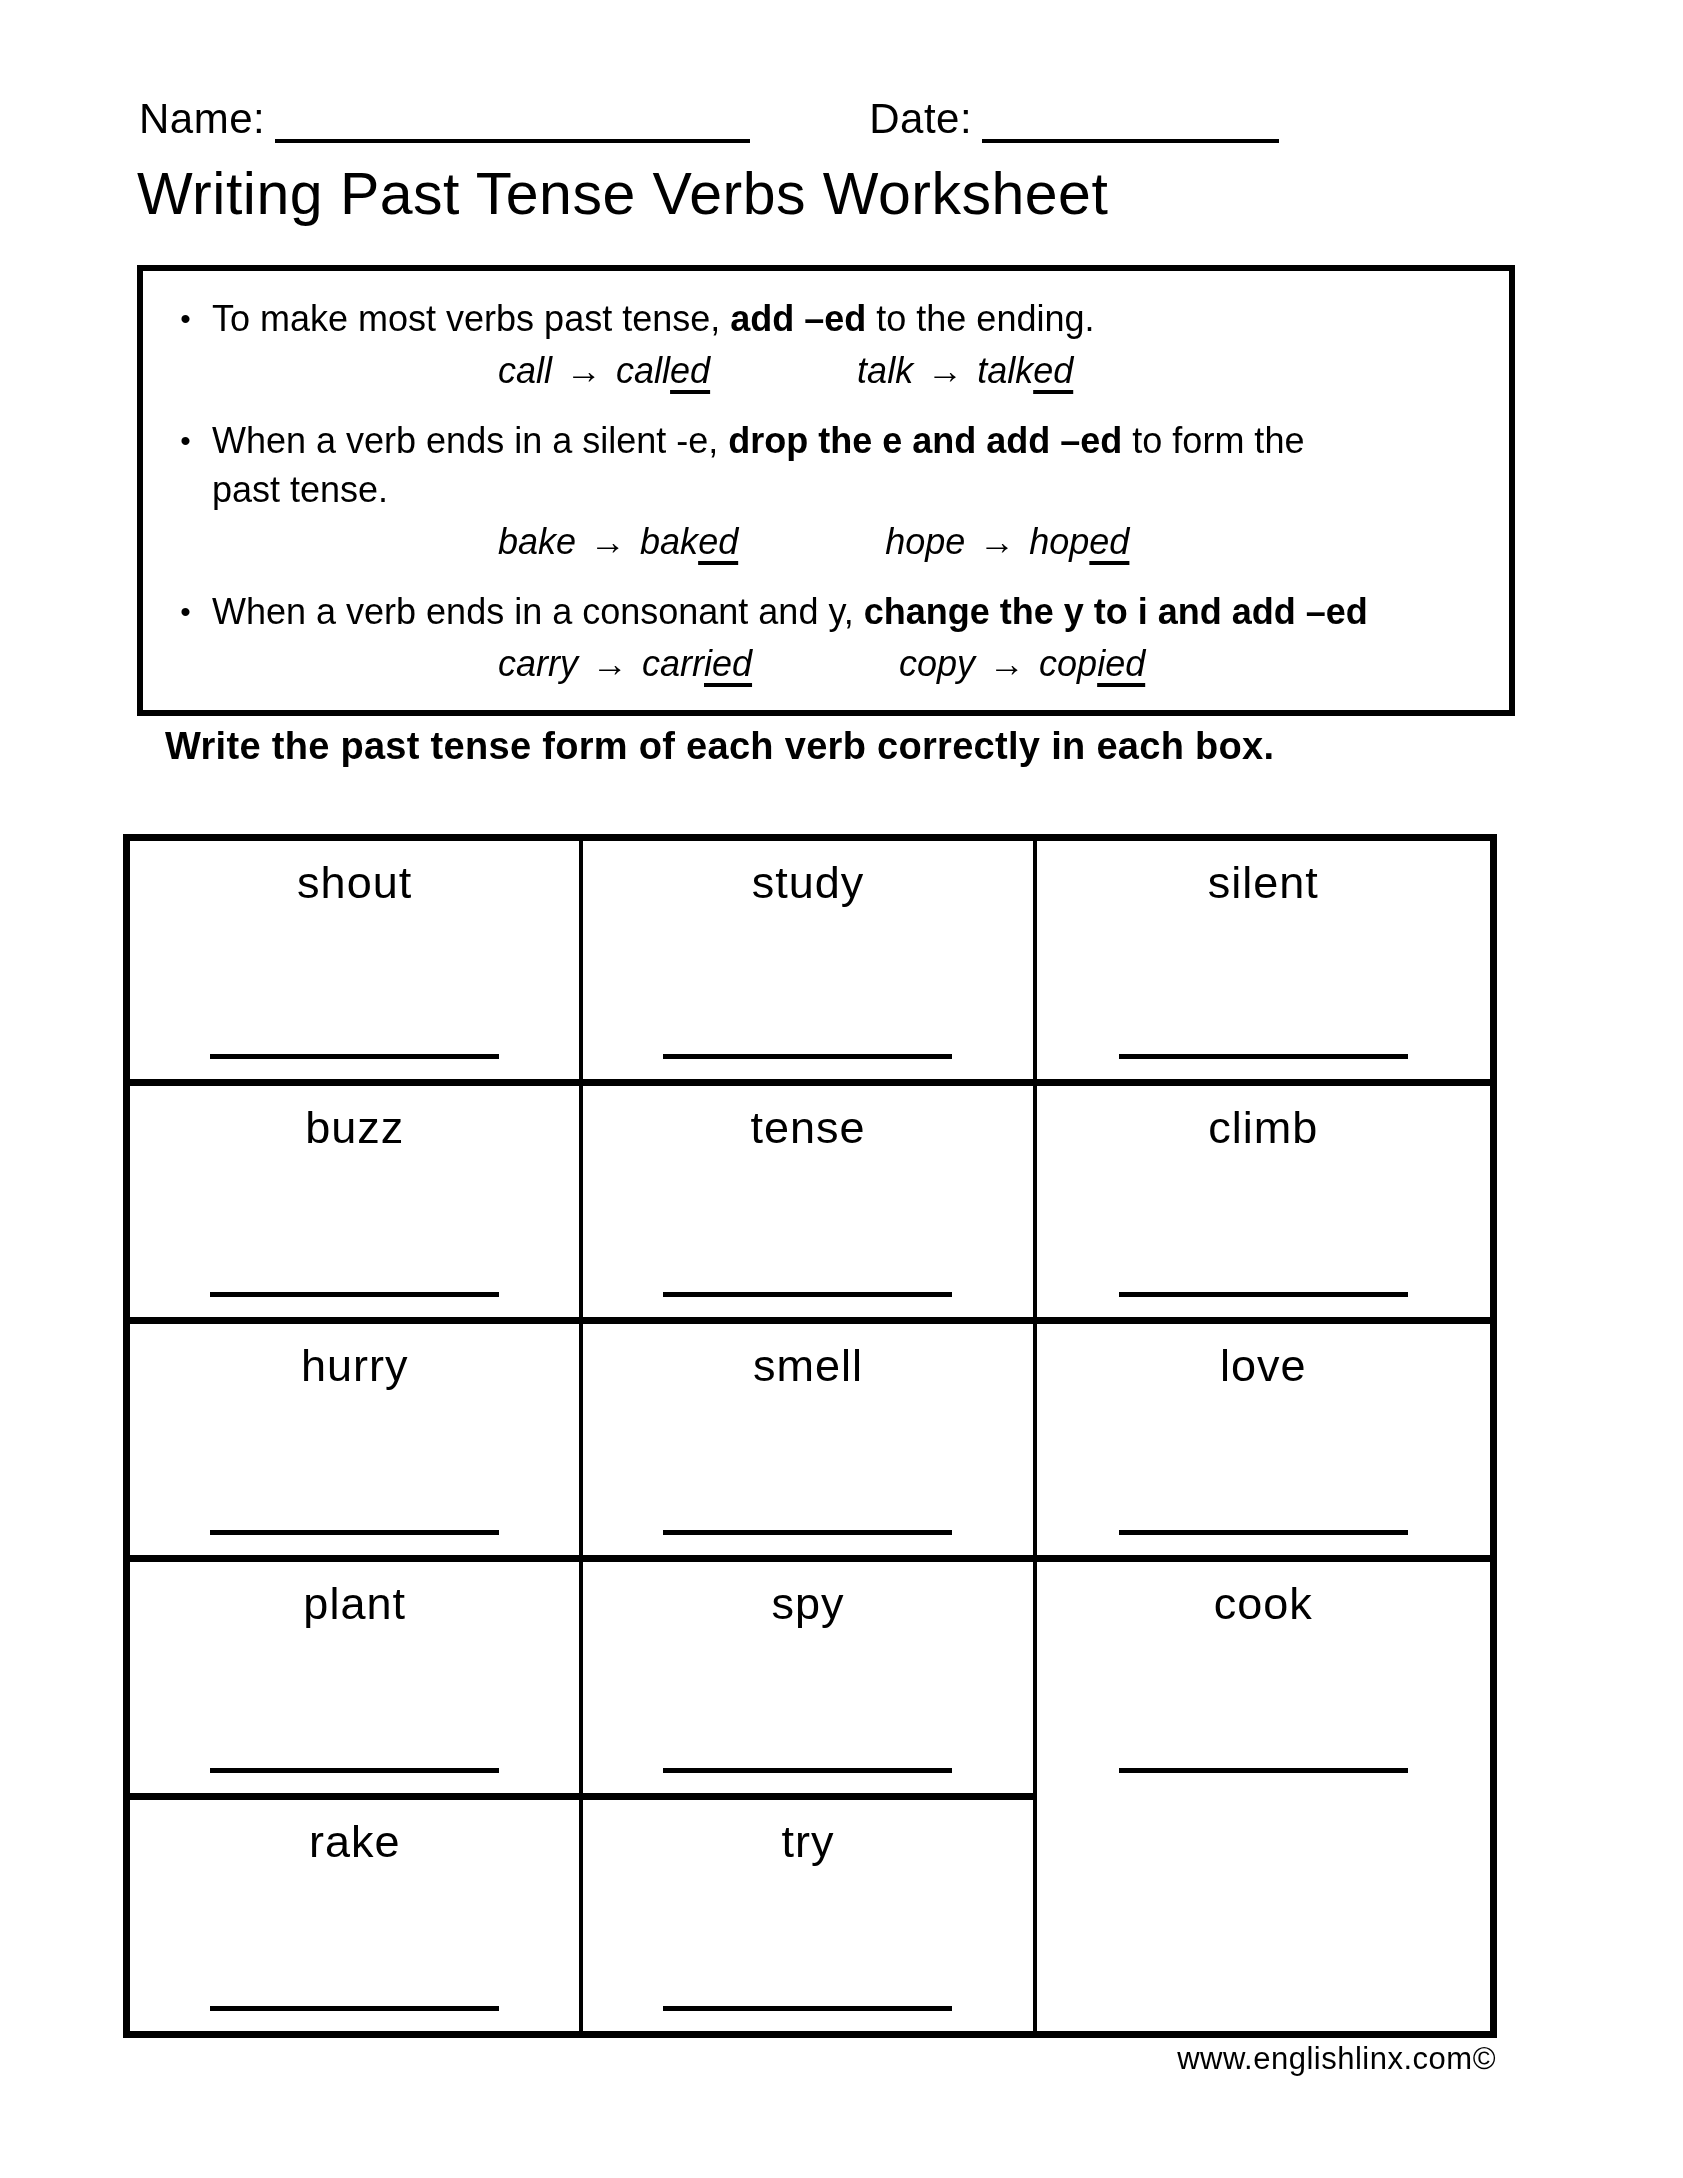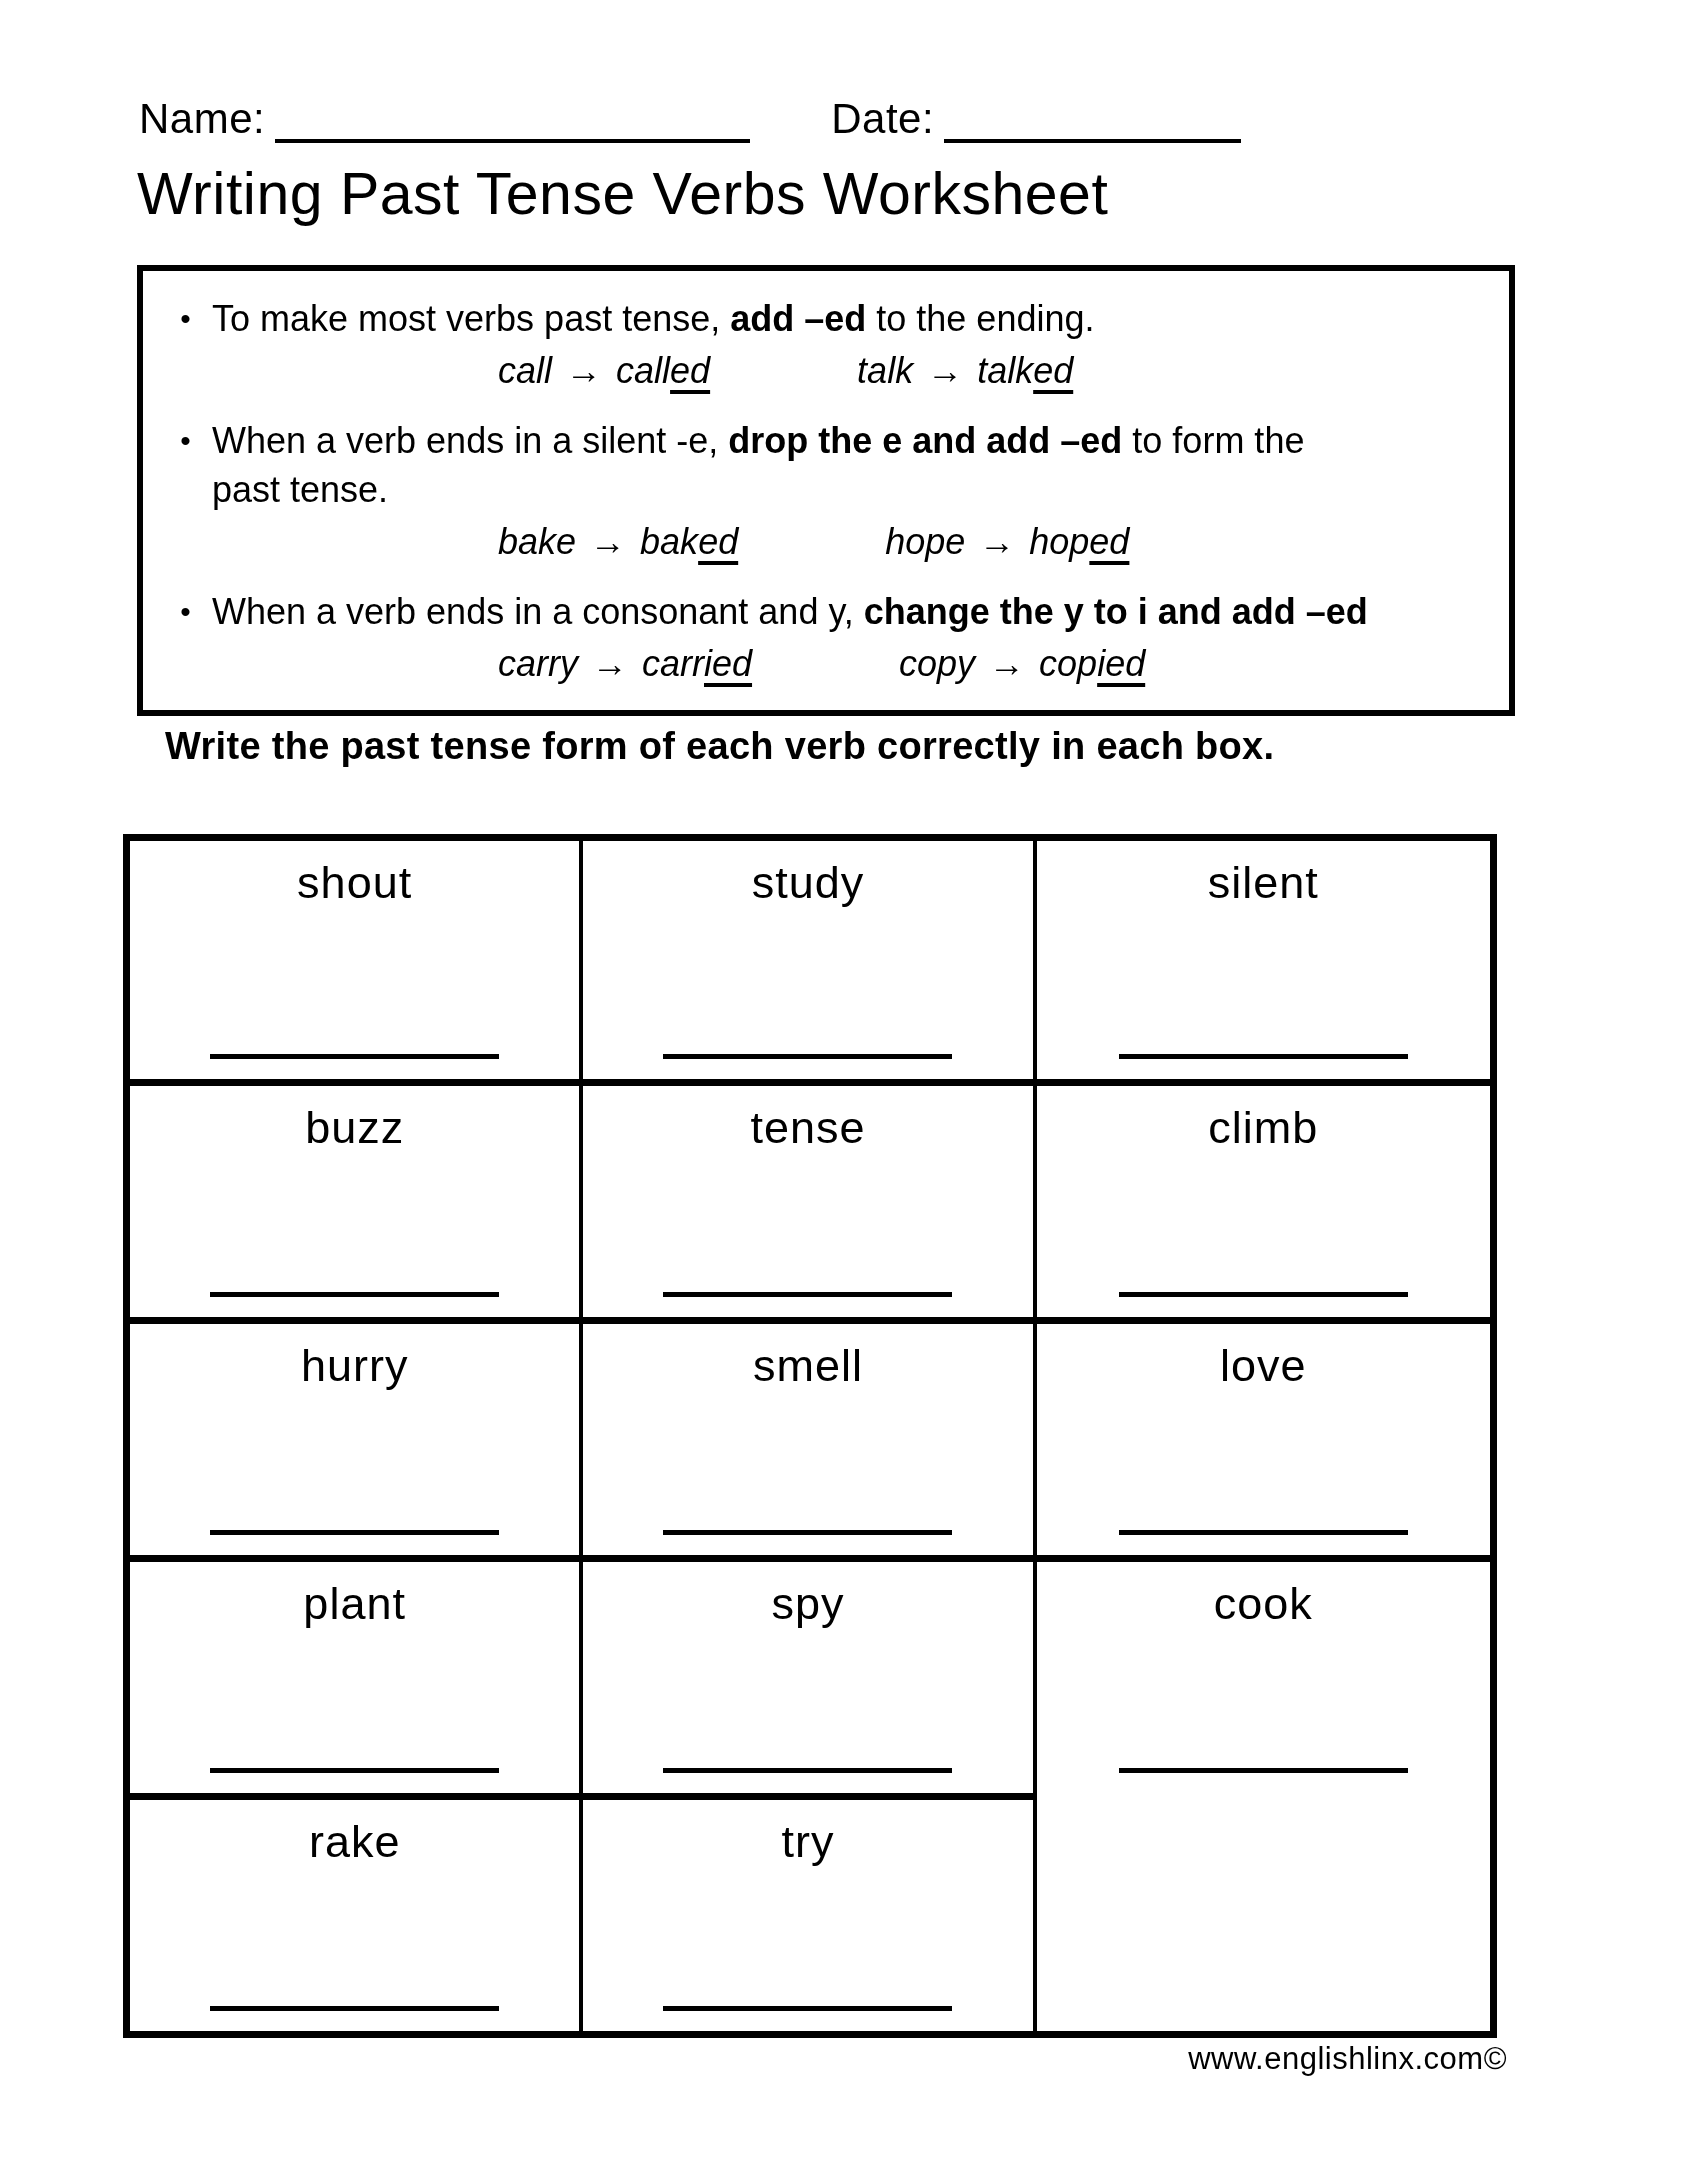--- a/index.html
+++ b/index.html
@@ -13,21 +13,21 @@
   
   .header-row {
     position:absolute; top:95px; left:139px;
     display:flex; align-items:flex-end;
     font-size:42px; letter-spacing:0.5px; white-space:nowrap;
   }
   .fill-line {
     display:inline-block; border-bottom:4px solid #000; height:44px;
   }
   .name-line { width:475px; margin-left:10px; }
-  .date-label { margin-left:81px; }
+  .date-label { margin-left:119px; }
   .date-line { width:297px; margin-left:10px; }
 
   
   .title {
     position:absolute; top:160px; left:137px; width:1378px;
     text-align:left; font-size:59px; letter-spacing:0.5px;
   }
 
   
   .rules-box {
@@ -76,21 +76,21 @@
     justify-content:space-between;
     padding:16px 0 20px 0;
   }
   .cell:nth-child(3n) { border-right:none; }
   .cell:nth-child(-n+3) { border-top:none; }
   .verb { font-size:45px; letter-spacing:1px; }
   .blank { width:289px; border-bottom:5px solid #000; height:0; }
 
   
   .footer {
-    position:absolute; right:176px; bottom:77px;
+    position:absolute; right:187px; bottom:77px;
     font-size:31px; letter-spacing:0.5px;text-align:right;
   }
 </style>
 </head>
 <body>
 
 <div class="page">
 
   <div class="header-row">
     <span>Name:</span>

